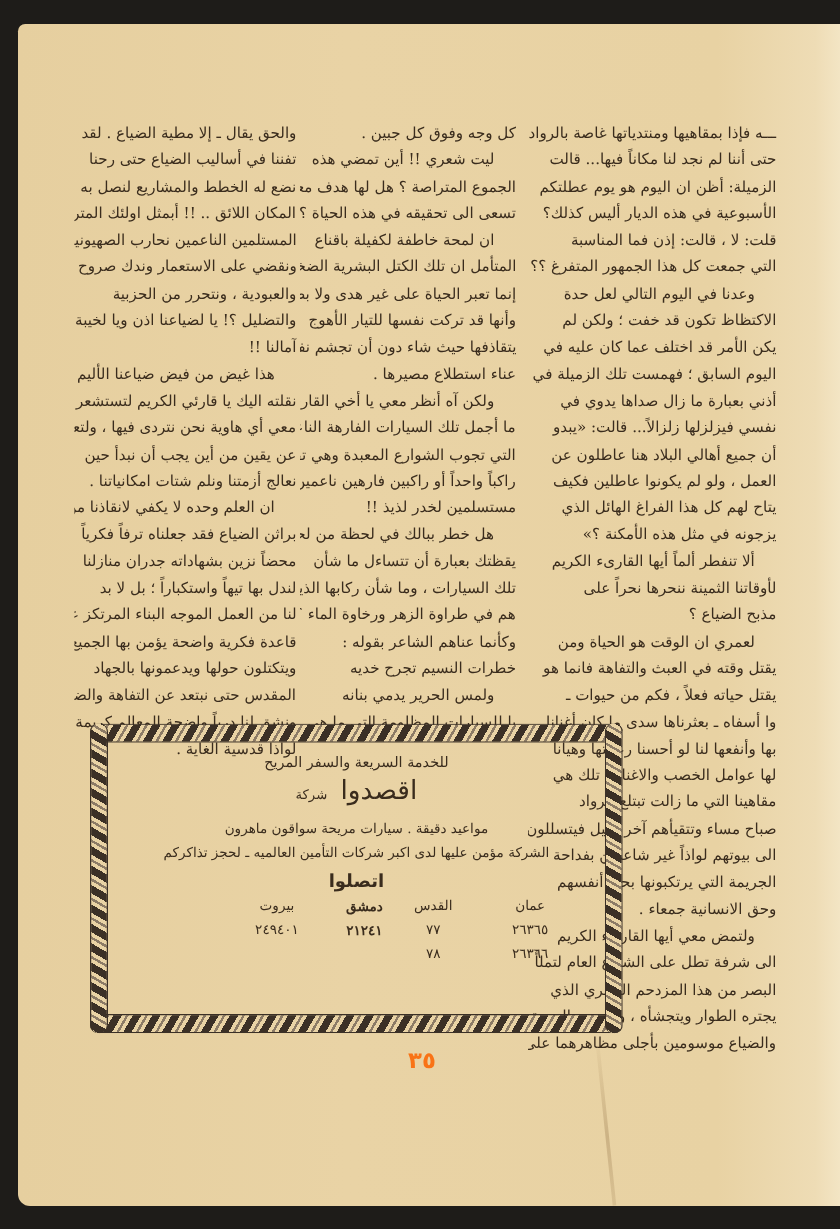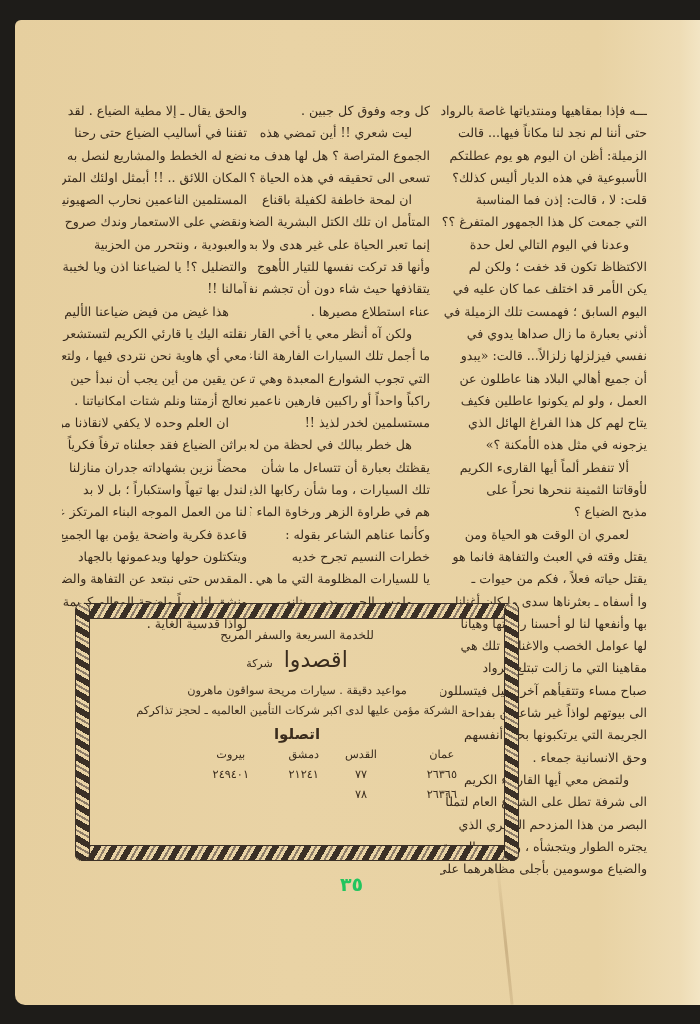--- a/index.html
+++ b/index.html
@@ -50,21 +50,21 @@
     .ad-line2 .big { font-family:"DejaVu Sans", sans-serif; font-size:22px; letter-spacing:0.5px; }
     .ad-line2 .small { font-size:11px; margin-right:6px; }
     .ad-name { font-family:"DejaVu Sans", sans-serif; font-size:27px; line-height:38px; letter-spacing:2px; color:#fff4da;
       -webkit-text-stroke:1px #3b2b1c; text-shadow:1px 1px 0 #3b2b1c; margin-top:4px; }
     .ad-desc { font-size:11.3px; line-height:20px; margin-top:6px; white-space:nowrap; }
     .ad-contact { font-family:"DejaVu Sans", sans-serif; font-weight:bold; font-size:15px; margin-top:4px; }
     .phones { position:relative; height:60px; font-size:11.3px; }
     .ph-col { position:absolute; top:2px; text-align:center; line-height:20px; }
     .page-num {
       position:absolute; left:340px; top:873px; font-family:"DejaVu Sans", sans-serif; font-weight:bold;
-      font-size:19px; color:#22c55e; direction:rtl;
+      font-size:19px; color:#f97316; direction:rtl;
     }
   </style>
 </head>
 <body>
 
 <div class="page">
   <div class="fold"></div>
 </div>
 
 <div class="col" id="col-right">
@@ -142,22 +142,22 @@
       <span class="line" style="padding-right: 18px;">هل خطر ببالك في لحظة من لحظات</span>
       <span class="line">يقظتك بعبارة أن تتساءل ما شأن</span>
       <span class="line">تلك السيارات ، وما شأن ركابها الذين</span>
       <span class="line">هم في طراوة الزهر ورخاوة الماء ؟</span>
       <span class="line">وكأنما عناهم الشاعر بقوله :</span>
     </p>
     <p>
       <span class="line">خطرات النسيم تجرح خديه</span>
     </p>
     <p>
+      <span class="line" style="padding-right: 18px;">ولمس الحرير يدمي بنانه</span>
       <span class="line">يا للسيارات المظلومة التي ما هي ـ</span>
-      <span class="line" style="padding-right: 18px;">ولمس الحرير يدمي بنانه</span>
     </p>
   </div>
 <div class="col" id="col-left">
     <p>
       <span class="line">والحق يقال ـ إلا مطية الضياع . لقد</span>
       <span class="line">تفننا في أساليب الضياع حتى رحنا</span>
       <span class="line">نضع له الخطط والمشاريع لنصل به الى</span>
       <span class="line">المكان اللائق .. !! أبمثل اولئك المترفين</span>
       <span class="line">المستلمين الناعمين نحارب الصهيونية ،</span>
       <span class="line">ونقضي على الاستعمار وندك صروح البغي</span>
@@ -205,21 +205,21 @@
       <div class="ph-col" style="right:42px;">
         <div>عمان</div>
         <div>٢٦٣٦٥</div>
         <div>٢٦٣٦٦</div>
       </div>
       <div class="ph-col" style="right:122px;">
         <div>القدس</div>
         <div>٧٧</div>
         <div>٧٨</div>
       </div>
-      <div class="ph-col" style="right:180px;">
+      <div class="ph-col" style="right:180px;font-weight:bold;">
         <div>دمشق</div>
         <div>٢١٢٤١</div>
       </div>
       <div class="ph-col" style="right:250px;">
         <div>بيروت</div>
         <div>٢٤٩٤٠١</div>
       </div>
     </div>
   </div>
 </div>

